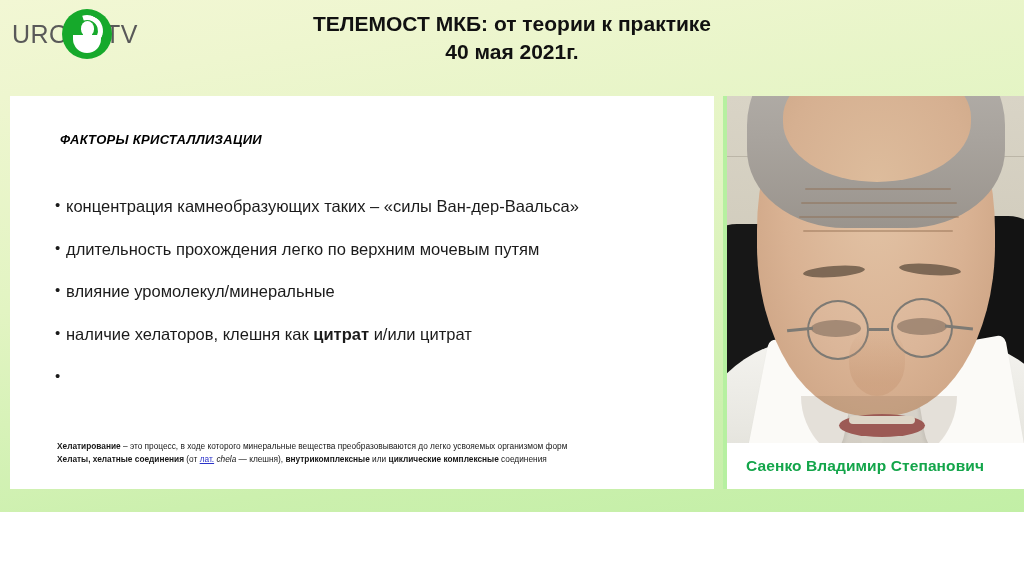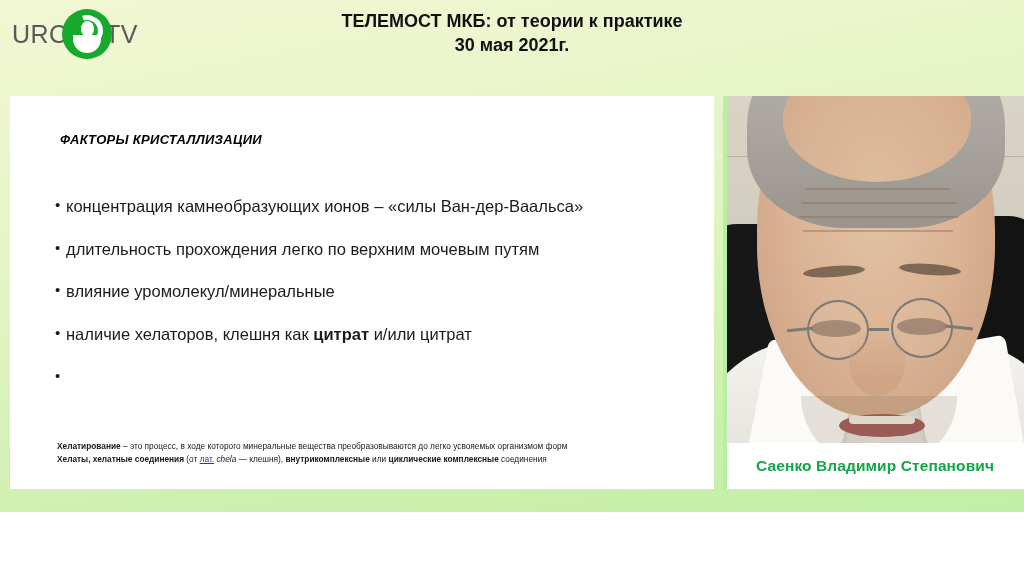--- a/index.html
+++ b/index.html
@@ -51,21 +51,21 @@
     background:#ffffff; border-radius:0 0 16px 16px;
   }
   #logo .logo-mark .stem {
     position:absolute; left:21px; top:20px; width:9px; height:12px;
     background:#ffffff;
   }
 
   #title {
     position:absolute; left:0; top:10px; width:1024px;
     text-align:center;
-    font-size:18px; font-weight:bold; line-height:1.32;
+    font-size:21px; font-weight:bold; line-height:1.32;
     color:#111111;
     letter-spacing:0px;
   }
 
   
   #slide {
     position:absolute; left:10px; top:96px;
     width:704px; height:393px;
     background:#ffffff;
   }
@@ -222,21 +222,21 @@
     background:rgba(120,96,74,.17);
     border-radius:0 0 70px 70px;
   }
 
   #video-name {
     position:absolute; left:0; bottom:0; width:297px; height:46px;
     background:#ffffff;
     display:flex; align-items:center;
   }
   #video-name .nm {
-    padding-left:29px;
+    padding-left:19px;
     font-size:15.5px; font-weight:bold;
     color:#13a54a;
     letter-spacing:.1px;
     white-space:nowrap;
   }
 </style>
 </head>
 <body>
 
 <div id="stage">
@@ -249,33 +249,33 @@
         <span class="arc1"></span>
         <span class="dot"></span>
         <span class="stem"></span>
         <span class="smile"></span>
       </span>
       <span class="logo-text">TV</span>
     </div>
 
     <div id="title">
       <div>ТЕЛЕМОСТ МКБ: от теории к практике</div>
-      <div>30 мая 2021г.</div>
+      <div>40 мая 2021г.</div>
     </div>
   </div>
 
   <div id="slide">
 
     <div id="slide-heading">ФАКТОРЫ КРИСТАЛЛИЗАЦИИ</div>
 
     <div id="bullets">
 
       <div class="bullet">
         <span class="dot">•</span>
-        <span class="btext">концентрация камнеобразующих ионов – «силы Ван-дер-Ваальса»</span>
+        <span class="btext">концентрация камнеобразующих таких – «силы Ван-дер-Ваальса»</span>
       </div>
 
       <div class="bullet">
         <span class="dot">•</span>
         <span class="btext">длительность прохождения легко по верхним мочевым путям</span>
       </div>
 
       <div class="bullet">
         <span class="dot">•</span>
         <span class="btext">влияние уромолекул/минеральные</span>

